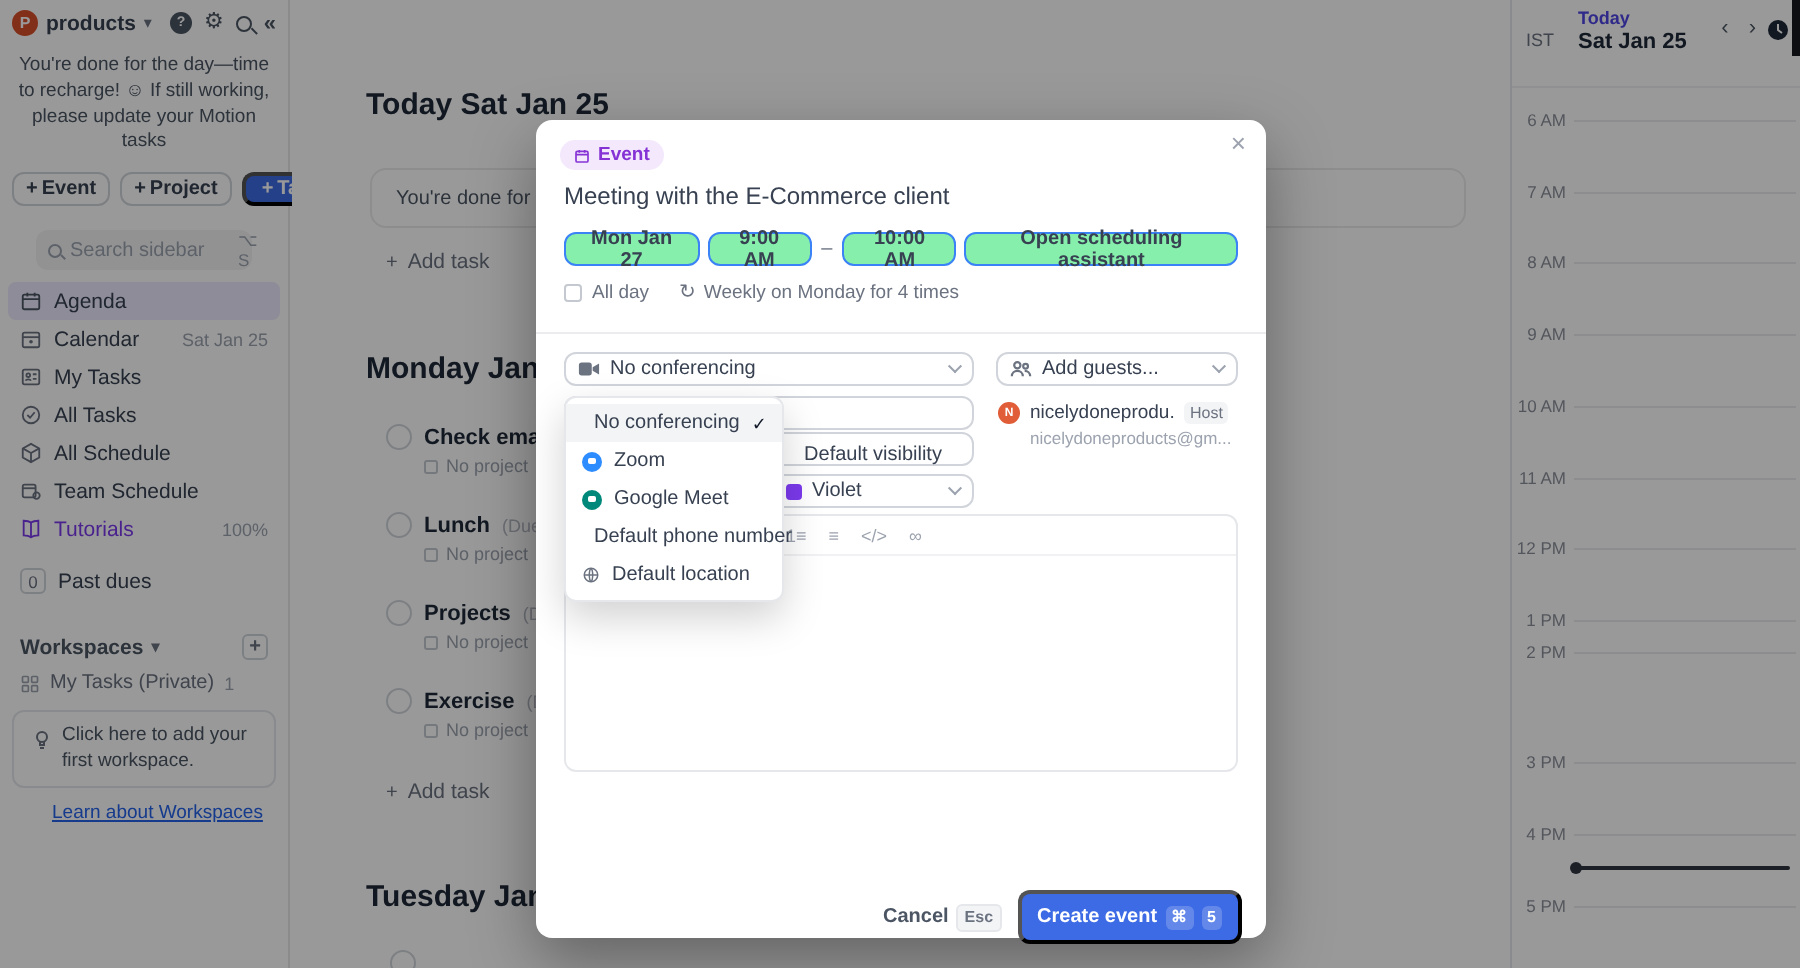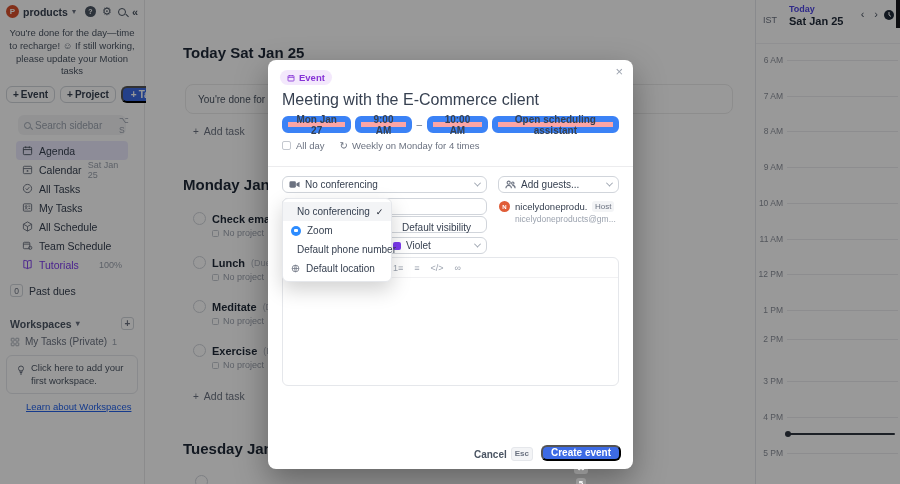--- a/index.html
+++ b/index.html
@@ -29,21 +29,21 @@
   .btn-blue { display:flex; align-items:center; gap:2px; border-radius:6px; background:#3d6be5; height:17px; padding:0 8px; font-size:10px; font-weight:600; color:#fff; }
   .plus { font-size:10px; }
 
   .search-box { margin:10px 18px 6px; height:20px; background:#f3f4f6; border-radius:6px; display:flex; align-items:center; gap:4px; padding:0 6px; }
   .search-box input { border:none; outline:none; background:transparent; font-size:10px; width:80px; color:#374151; font-family:inherit; }
   .search-box input::placeholder { color:#9ca3af; }
   .search-lens { position:relative; width:7px; height:7px; border:1.2px solid #9ca3af; border-radius:50%; flex:none; }
   .search-lens::after { content:""; position:absolute; left:5px; top:5px; width:3px; height:1.2px; background:#9ca3af; transform:rotate(45deg); }
   .kbd-hint { margin-left:auto; font-size:8.5px; color:#9ca3af; }
 
-  .nav { margin-top:6px; padding:0 16px; }
+  .nav { margin-top:6px; padding:0 4px; }
   .nav-item { display:flex; align-items:center; gap:6px; height:19px; padding:0 6px; border-radius:4px; font-size:10.5px; color:#374151; }
   .nav-item.active { background:#eceafd; }
   .nav-item .meta { margin-left:auto; font-size:9px; color:#9ca3af; }
   .nav-item svg { flex:none; }
   .nav-item.purple { color:#7c3aed; }
 
   .pastdues { display:flex; align-items:center; gap:6px; margin:10px 10px 0; font-size:10.5px; color:#374151; }
   .count-badge { min-width:13px; height:13px; border:1px solid #d1d5db; border-radius:3px; font-size:8.5px; color:#6b7280; display:flex; align-items:center; justify-content:center; padding:0 2px; }
 
   .ws-header { display:flex; align-items:center; gap:4px; margin:20px 10px 0; font-size:10.5px; font-weight:600; color:#4b5563; }
@@ -81,23 +81,23 @@
   .hour-line { flex:1; height:1px; background:#ececee; margin-left:4px; }
   .now-line { position:absolute; left:31px; right:5px; top:433px; height:2px; background:#2f3640; border-radius:1px; }
   .now-line::before { content:""; position:absolute; left:-2px; top:-2px; width:6px; height:6px; border-radius:50%; background:#2f3640; }
   .scroll-thumb { position:absolute; right:0; top:0; width:4px; height:28px; background:#16181d; z-index:2; }
 
   
   .overlay { position:absolute; inset:0; background:rgba(0,0,0,0.40); z-index:50; }
   .modal { position:absolute; left:268px; top:60px; width:365px; height:409px; background:#fff; border-radius:8px; box-shadow:0 12px 32px rgba(0,0,0,0.35); z-index:60; }
   .pill { position:absolute; left:12px; top:10px; display:flex; align-items:center; gap:4px; background:#f3e8fc; color:#8633d6; border-radius:9px; height:15px; padding:0 7px; font-size:9.5px; font-weight:600; }
   .modal-close { position:absolute; right:10px; top:4px; font-size:13px; color:#9ca3af; }
-  .modal-title { position:absolute; left:14px; top:31px; font-size:16px; color:#374151; }
+  .modal-title { position:absolute; left:14px; top:31px; font-size:12px; color:#374151; }
   .dt-row { position:absolute; left:14px; top:56px; right:14px; display:flex; align-items:center; gap:4px; }
-  .chip-btn { border:6px solid #3b82f6; border-radius:6px; background:#fca5a5; height:17px; display:flex; align-items:center; padding:0 7px; font-size:10px; font-weight:600; color:#374151; }
+  .chip-btn { border:1px solid #3b82f6; border-radius:6px; background:#86efac; height:17px; display:flex; align-items:center; padding:0 7px; font-size:10px; font-weight:600; color:#374151; }
   .dt-dash { font-size:10px; color:#6b7280; margin:0 1px; }
   .assist-btn { margin-left:auto; }
   .allday-row { position:absolute; left:14px; top:80px; display:flex; align-items:center; gap:5px; font-size:9.5px; color:#6b7280; }
   .cbx { width:9px; height:9px; border:1px solid #c4c8cf; border-radius:2px; background:#fff; }
   .recur { display:flex; align-items:center; gap:4px; margin-left:10px; }
   .recur-ico { font-size:10px; color:#6b7280; }
   .modal-divider { position:absolute; left:0; right:0; top:106px; height:1px; background:#ececee; }
 
   .sel { border:1px solid #d1d5db; border-radius:6px; background:#fff; height:17px; display:flex; align-items:center; gap:5px; padding:0 6px; font-size:10px; color:#374151; }
   .sel .chev { margin-left:auto; }
@@ -113,24 +113,24 @@
   .guest-avatar { width:11px; height:11px; border-radius:50%; background:#e05d38; color:#fff; font-size:6px; font-weight:bold; display:flex; align-items:center; justify-content:center; flex:none; }
   .guest-name { font-size:9.5px; color:#374151; max-width:72px; white-space:nowrap; overflow:hidden; }
   .host-badge { font-size:8px; color:#6b7280; background:#f3f4f6; border-radius:3px; padding:1px 3px; }
   .guest-email { position:absolute; left:247px; top:154px; font-size:8.5px; color:#9ca3af; white-space:nowrap; }
 
   .desc-box { position:absolute; left:14px; top:197px; width:337px; height:129px; border:1px solid #e5e7eb; border-radius:6px; }
   .desc-toolbar { display:flex; align-items:center; gap:11px; height:20px; padding-left:110px; border-bottom:1px solid #f1f1f3; color:#9ca3af; }
   .tb-ico { font-size:9px; display:flex; align-items:center; }
   .desc-editor { height:107px; }
 
-  .modal-footer { position:absolute; right:12px; top:385px; display:flex; align-items:flex-end; gap:8px; }
+  .modal-footer { position:absolute; right:12px; top:385px; display:flex; align-items:center; gap:8px; }
   .cancel-btn { display:flex; align-items:center; gap:4px; font-size:10px; font-weight:600; color:#4b5563; }
   .kbd { background:#f3f4f6; border:1px solid #e5e7eb; border-radius:3px; padding:0 3px; font-size:8px; color:#6b7280; line-height:12px; }
-  .create-btn { display:flex; align-items:center; gap:4px; background:#3d6be5; color:#fff; border-radius:6px; height:16px; padding:0 8px; font-size:10px; font-weight:bold;flex-direction:column; }
+  .create-btn { display:flex; align-items:center; gap:4px; background:#3d6be5; color:#fff; border-radius:6px; height:27px; padding:0 8px; font-size:10px; font-weight:bold; }
   .kbd-inv { background:rgba(255,255,255,0.2); border-radius:3px; padding:0 3px; font-size:8px; line-height:12px; color:#fff; }
 
   
   .menu { position:absolute; left:282px; top:198px; width:110px; background:#fff; border:1px solid #e5e7eb; border-radius:6px; box-shadow:0 8px 20px rgba(0,0,0,0.18); padding:3px 0; z-index:70; }
   .menu-item { display:flex; align-items:center; gap:6px; height:19px; padding:0 8px; font-size:10px; color:#374151; white-space:nowrap; }
   .menu-item.hl { background:#f3f4f6; }
   .menu-check { margin-left:auto; font-size:9px; color:#111827; }
   .dot-ico { width:10px; height:10px; border-radius:50%; display:flex; align-items:center; justify-content:center; flex:none; }
   .zoom-dot { background:#2d8cff; }
   .meet-dot { background:#00897b; }
@@ -187,32 +187,32 @@
       <svg width="11" height="11" viewBox="0 0 24 24" fill="none" stroke="#6b7280" stroke-width="2">
           <rect x="3" y="5" width="18" height="16" rx="2"></rect>
           <path d="M3 10h18"></path>
           <circle cx="12" cy="15" r="2" fill="#6b7280" stroke="none"></circle>
         </svg>
       <span>Calendar</span>
       <span class="meta">Sat Jan 25</span>
     </div>
     <div class="nav-item">
       <svg width="11" height="11" viewBox="0 0 24 24" fill="none" stroke="#6b7280" stroke-width="2">
-          <circle cx="12" cy="12" r="9"></circle>
-          <path d="M8 12l3 3 5-6"></path>
-        </svg>
-      <span>All Tasks</span>
-    </div>
-    <div class="nav-item">
-      <svg width="11" height="11" viewBox="0 0 24 24" fill="none" stroke="#6b7280" stroke-width="2">
           <rect x="3" y="4" width="18" height="16" rx="2"></rect>
           <circle cx="9" cy="10" r="2"></circle>
           <path d="M14 9h4M14 14h4M6 16c1-2 5-2 6 0"></path>
         </svg>
       <span>My Tasks</span>
+    </div>
+    <div class="nav-item">
+      <svg width="11" height="11" viewBox="0 0 24 24" fill="none" stroke="#6b7280" stroke-width="2">
+          <circle cx="12" cy="12" r="9"></circle>
+          <path d="M8 12l3 3 5-6"></path>
+        </svg>
+      <span>All Tasks</span>
     </div>
     <div class="nav-item">
       <svg width="11" height="11" viewBox="0 0 24 24" fill="none" stroke="#6b7280" stroke-width="2">
           <path d="M12 2l9 5v10l-9 5-9-5V7z"></path>
           <path d="M3 7l9 5 9-5M12 12v10"></path>
         </svg>
       <span>All Schedule</span>
     </div>
     <div class="nav-item">
       <svg width="11" height="11" viewBox="0 0 24 24" fill="none" stroke="#6b7280" stroke-width="2">
@@ -290,21 +290,21 @@
         <span class="task-due">(Due on...)</span>
       </div>
     <div class="task-line2">
         <span class="proj-sq"></span>
         <span class="task-proj">No project</span>
       </div>
   </div>
   <div class="task-row" style="top:300px">
     <div class="task-line1">
         <span class="task-circle"></span>
-        <span class="task-title">Meditate</span>
+        <span class="task-title">Projects</span>
         <span class="task-due">(Due on...)</span>
       </div>
     <div class="task-line2">
         <span class="proj-sq"></span>
         <span class="task-proj">No project</span>
       </div>
   </div>
   <div class="task-row" style="top:344px">
     <div class="task-line1">
         <span class="task-circle"></span>
@@ -365,21 +365,21 @@
       <span class="hour-line"></span>
     </div>
   <div class="hour-row" style="top:269px">
       <span class="hour-label">12 PM</span>
       <span class="hour-line"></span>
     </div>
   <div class="hour-row" style="top:305px">
       <span class="hour-label">1 PM</span>
       <span class="hour-line"></span>
     </div>
-  <div class="hour-row" style="top:334px">
+  <div class="hour-row" style="top:321px">
       <span class="hour-label">2 PM</span>
       <span class="hour-line"></span>
     </div>
   <div class="hour-row" style="top:376px">
       <span class="hour-label">3 PM</span>
       <span class="hour-line"></span>
     </div>
   <div class="hour-row" style="top:412px">
       <span class="hour-label">4 PM</span>
       <span class="hour-line"></span>
@@ -502,20 +502,26 @@
     <span>No conferencing</span>
     <span class="menu-check">✓</span>
   </div>
   <div class="menu-item">
     <span class="dot-ico zoom-dot">
         <span></span>
       </span>
     <span>Zoom</span>
   </div>
   <div class="menu-item">
+    <span class="dot-ico meet-dot">
+        <span></span>
+      </span>
+    <span>Google Meet</span>
+  </div>
+  <div class="menu-item">
     <svg width="9" height="9" viewBox="0 0 24 24">
         <path d="M6.6 10.8c1.4 2.8 3.8 5.1 6.6 6.6l2.2-2.2c.3-.3.7-.4 1-.2 1.1.4 2.3.6 3.6.6.6 0 1 .4 1 1V20c0 .6-.4 1-1 1C10.6 21 3 13.4 3 4c0-.6.4-1 1-1h3.5c.6 0 1 .4 1 1 0 1.2.2 2.4.6 3.6.1.3 0 .7-.2 1l-2.3 2.2z" fill="#6b7280"></path>
       </svg>
     <span>Default phone number</span>
   </div>
   <div class="menu-item">
     <svg width="9" height="9" viewBox="0 0 24 24" fill="none" stroke="#6b7280" stroke-width="2">
         <circle cx="12" cy="12" r="9"></circle>
         <path d="M3 12h18M12 3c3 3 3 15 0 18M12 3c-3 3-3 15 0 18"></path>
       </svg>

